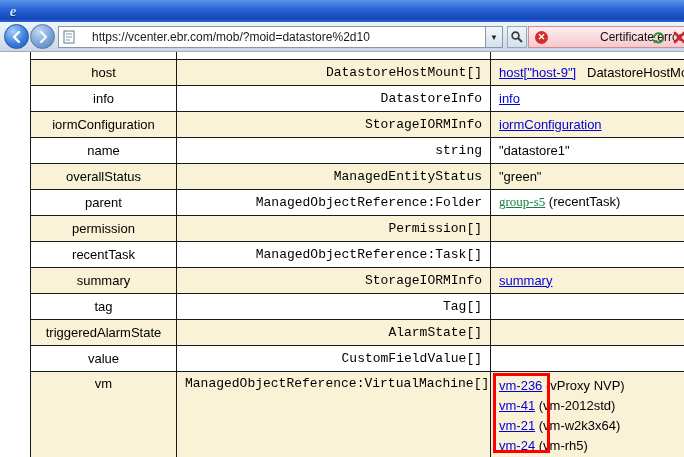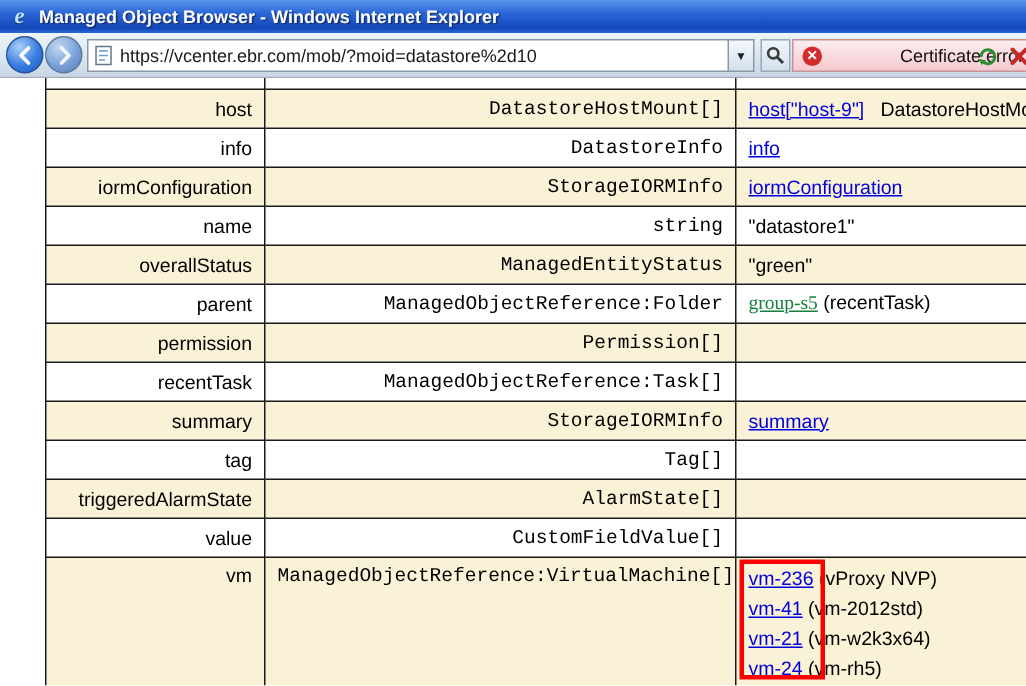--- a/index.html
+++ b/index.html
@@ -36,21 +36,21 @@
   .nav-btn {
     position: absolute; top: 2px; width: 25px; height: 25px; border-radius: 50%;
     display: flex; align-items: center; justify-content: center; cursor: pointer;
   }
   .back-btn { left: 4px;  background: radial-gradient(circle at 35% 28%, #a8d0f8, #3a7de0 55%, #1b5cc4); border: 1px solid #24549a; }
   .fwd-btn  { left: 30px; background: radial-gradient(circle at 35% 28%, #c2d8f2, #7aa2d8 55%, #547eb8); border: 1px solid #5a7aa0; }
 
   .addr-field {
     position: absolute; left: 58px; top: 4px; width: 428px; height: 22px;
     background: #fff; border: 1px solid #8898a8;
-    display: flex; align-items: center; gap: 5px; padding: 0 4px; overflow: hidden;
+    display: flex; align-items: center; gap: 17px; padding: 0 4px; overflow: hidden;
   }
   .addr-url { font-size: 12px; color: #1a1a1a; white-space: nowrap; }
   .addr-drop {
     position: absolute; left: 486px; top: 4px; width: 17px; height: 22px;
     background: linear-gradient(#f4f8fc, #d4e0ec); border: 1px solid #8898a8; border-left: none;
     font-size: 8px; color: #222; display: flex; align-items: center; justify-content: center; cursor: pointer;
   }
   .search-btn {
     position: absolute; left: 507px; top: 4px; width: 20px; height: 22px;
     background: linear-gradient(#f0f5fa, #d4e0ec); border: 1px solid #9aa8b8;
@@ -75,21 +75,21 @@
   .stop-btn { left: 669px; }
 
   
   .content {
     position: absolute; left: 30px; top: 52px; width: 654px; height: 405px;
     overflow: hidden; background: #fff;
   }
   table.mob { border-collapse: collapse; table-layout: fixed; width: 1000px; font-size: 13px; }
   table.mob td { border: 1px solid #1a1a1a; height: 26px; padding: 0 8px; color: #000; vertical-align: middle; }
   tr.partial td { height: 7px; border-top: none; }
-  td.col-name  { text-align: right; }
+  td.col-name  { text-align: center; }
   td.col-type  { text-align: right; font-family: Liberation Mono, monospace; }
   td.col-value { text-align: left; padding-left: 10px; }
   tr.alt   { background: #faf2d6; }
   tr.plain { background: #ffffff; }
   tr.tall td { vertical-align: top; padding-top: 4px; height: 90px; }
   tr.tall .value-line { line-height: 20px; }
   .value-line { white-space: nowrap; }
   a.mob-link { color: #0000dd; text-decoration: underline; cursor: pointer; }
   .value-text, .value-suffix { white-space: pre; color: #000; }
 
@@ -97,21 +97,20 @@
   .annotation-box {
     position: absolute; left: 493px; top: 373px; width: 57px; height: 80px;
     border: 3px solid #ff0000; z-index: 5; pointer-events: none;
   }
 </style>
 </head>
 <body>
 
 <div class="titlebar">
   <span class="ie-icon">e</span>
-  <span class="title-text">Managed Object Browser - Windows Internet Explorer</span>
 </div>
 
 <div class="toolbar">
   <div class="nav-btn back-btn">
     <svg width="14" height="14" viewBox="0 0 14 14">
       <path d="M9 2 L4 7 L9 12" stroke="#ffffff" stroke-width="2.4" fill="none" stroke-linecap="round" stroke-linejoin="round"></path>
     </svg>
   </div>
   <div class="nav-btn fwd-btn">
     <svg width="14" height="14" viewBox="0 0 14 14">

